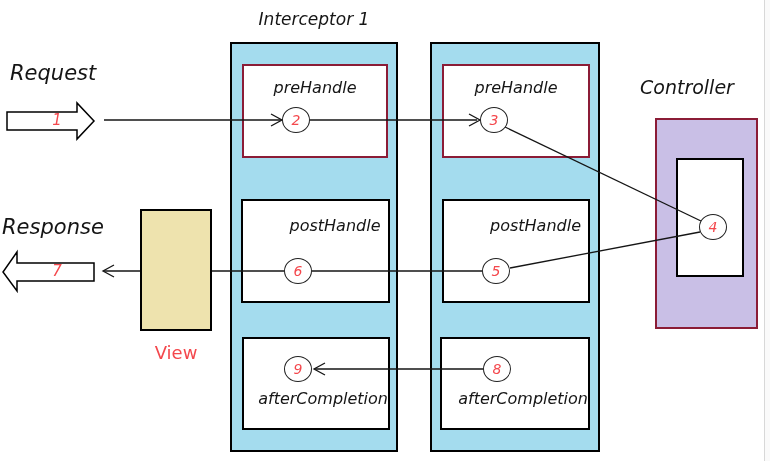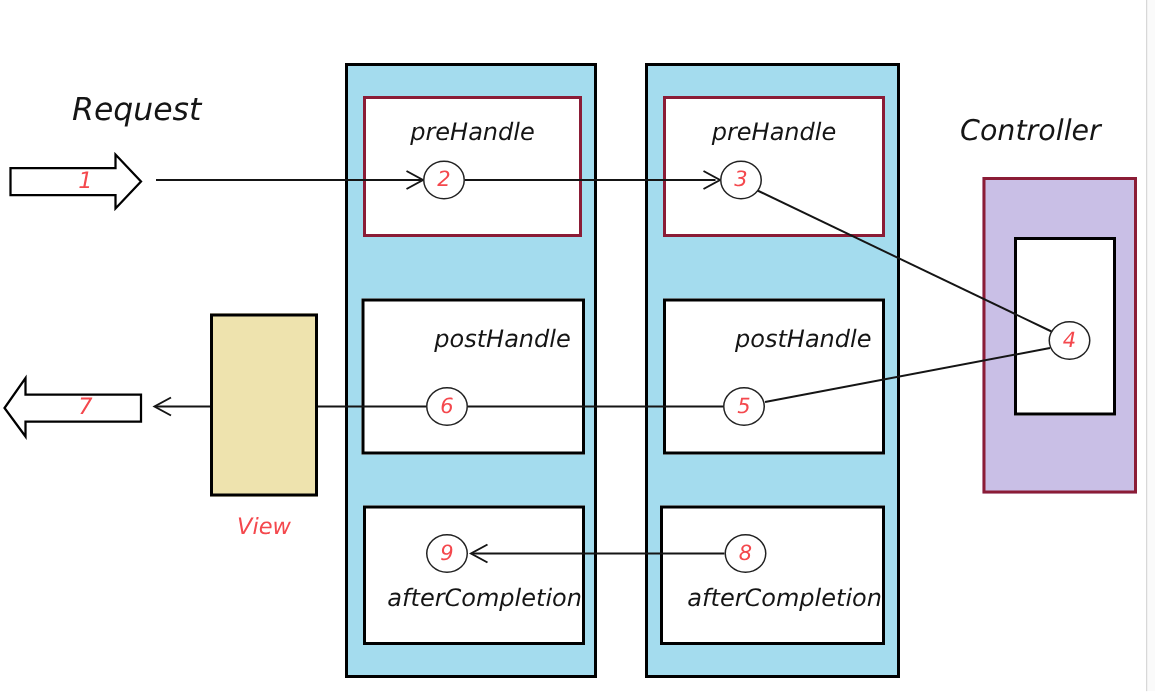--- a/index.html
+++ b/index.html
@@ -26,23 +26,23 @@
   .method-label{position:absolute;left:0;right:0;text-align:center;font-size:16px;font-style:italic;color:#151515;}
   .lbl-pre{top:12px;}
   .lbl-post{top:15px;padding-left:39px;}
   .lbl-after{top:50px;text-align:right;}
   
   .controller-outer{position:absolute;left:655px;top:118px;width:103px;height:211px;box-sizing:border-box;background:var(--controller-fill,#c9bfe6);border:2px solid var(--maroon-border,#8b1c36);}
   .controller-inner{position:absolute;left:676px;top:158px;width:68px;height:119px;box-sizing:border-box;background:#fff;border:2px solid #000;}
   .controller-label{position:absolute;left:640px;top:76px;width:130px;text-align:left;font-size:19px;font-style:italic;color:#151515;}
   
   .view-box{position:absolute;left:140px;top:209px;width:72px;height:122px;box-sizing:border-box;background:var(--view-fill,#eee3ae);border:2px solid #000;}
-  .view-label{position:absolute;left:140px;top:342px;width:72px;text-align:center;font-size:15px;font-style:italic;color:var(--red-text,#f4484d);}
+  .view-label{position:absolute;left:140px;top:342px;width:72px;text-align:center;font-size:18px;color:var(--red-text,#f4484d);}
   
-  .big-label{position:absolute;font-size:21px;font-style:italic;color:#151515;margin-left:38px;}
+  .big-label{position:absolute;font-size:21px;font-style:italic;color:#151515;}
   .request-label{left:10px;top:61px;}
   .response-label{left:2px;top:215px;}
   
   svg.wires{position:absolute;left:0;top:0;z-index:5;pointer-events:none;}
   
   .step-circle{
     position:absolute;z-index:6;width:28px;height:26px;box-sizing:border-box;
     border:1.4px solid #222;border-radius:50%;background:#fff;
     display:flex;align-items:center;justify-content:center;
     font-size:14px;font-style:italic;color:var(--red-text,#f4484d);
@@ -55,20 +55,21 @@
   .num7{left:47px;top:262px;}
   
   .right-edge{position:absolute;left:764px;top:0;width:1px;height:461px;background:#d8d8d8;}
   .right-pad{position:absolute;left:765px;top:0;width:5px;height:461px;background:#fafafa;}
 </style>
 </head>
 <body>
 
 <div class="canvas">
 
+  <div class="int-title t1">Interceptor 1</div>
 
   <div class="container c1"></div>
   <div class="container c2"></div>
 
   <div class="method-box maroon pre1">
     <div class="method-label lbl-pre">preHandle</div>
   </div>
   <div class="method-box post1">
     <div class="method-label lbl-post">postHandle</div>
   </div>
@@ -87,20 +88,21 @@
   </div>
 
   <div class="controller-label">Controller</div>
   <div class="controller-outer"></div>
   <div class="controller-inner"></div>
 
   <div class="view-box"></div>
   <div class="view-label">View</div>
 
   <div class="big-label request-label">Request</div>
+  <div class="big-label response-label">Response</div>
 
   <svg class="wires" width="770" height="461" viewBox="0 0 770 461">
     <g stroke="#151515" stroke-width="1.3" fill="none">
 
       <line x1="104" y1="120" x2="281" y2="120"></line>
       <path d="M271,114 L282,120 L271,126"></path>
 
       <line x1="310" y1="120" x2="477" y2="120"></line>
       <path d="M469,114 L480,120 L469,126"></path>
 

